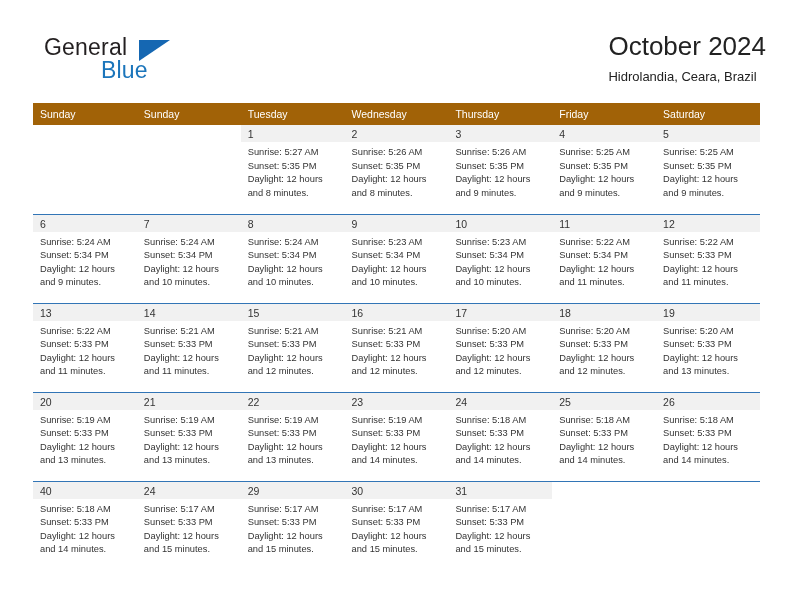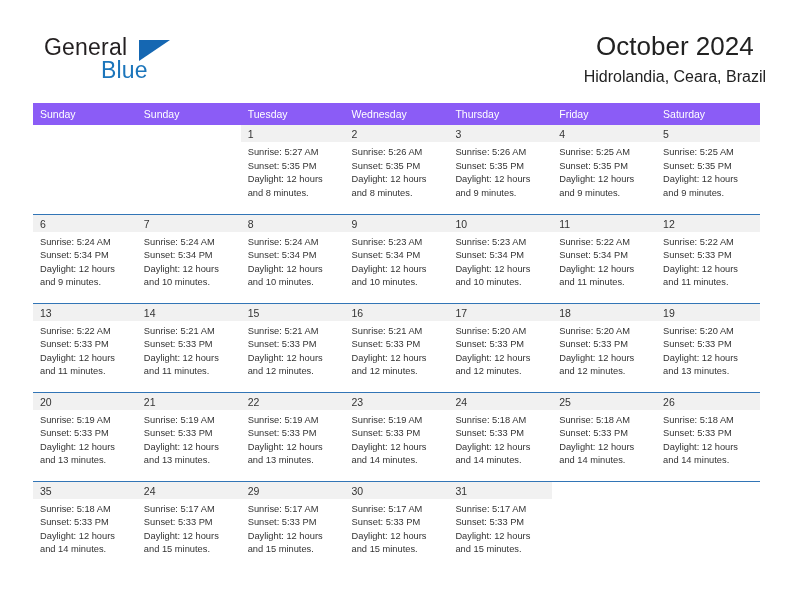--- a/index.html
+++ b/index.html
@@ -61,51 +61,51 @@
     top: 23px;
     font-size: 23px;
     letter-spacing: 0.2px;
     color: #1b75bb;
   }
 
   .title-block {
     position: absolute;
     right: 37px;
     top: 30px;
-    text-align: center;
+    text-align: left;
   }
   .title {
     font-size: 26px;
     font-weight: normal;
     color: #222222;
     line-height: 32px;
     white-space: nowrap;
   }
   .subtitle {
-    font-size: 16px;
+    font-size: 13px;
     color: #222222;
     line-height: 20px;
     margin-top: 5px;
     white-space: nowrap;
   }
 
   
   .calendar {
     position: absolute;
     left: 33px;
     top: 103px;
     width: 727px;
   }
   table.cal {
     width: 727px;
     border-collapse: collapse;
     table-layout: fixed;
   }
   table.cal th {
-    background: #8b5cf6;
+    background: #a16207;
     color: #ffffff;
     font-size: 10.5px;
     font-weight: normal;
     text-align: left;
     padding: 5px 0 5px 7px;
     height: 21px;
     border: none;
   }
   table.cal td {
     vertical-align: top;
@@ -481,21 +481,21 @@
                   <div>Sunset: 5:33 PM</div>
                   <div>Daylight: 12 hours</div>
                   <div>and 14 minutes.</div>
                 </div>
               </div>
             </td>
           </tr>
           <tr class="week">
             <td>
               <div class="cell filled">
-                <div class="date-strip">35</div>
+                <div class="date-strip">40</div>
                 <div class="cell-body">
                   <div>Sunrise: 5:18 AM</div>
                   <div>Sunset: 5:33 PM</div>
                   <div>Daylight: 12 hours</div>
                   <div>and 14 minutes.</div>
                 </div>
               </div>
             </td>
             <td>
               <div class="cell filled">

